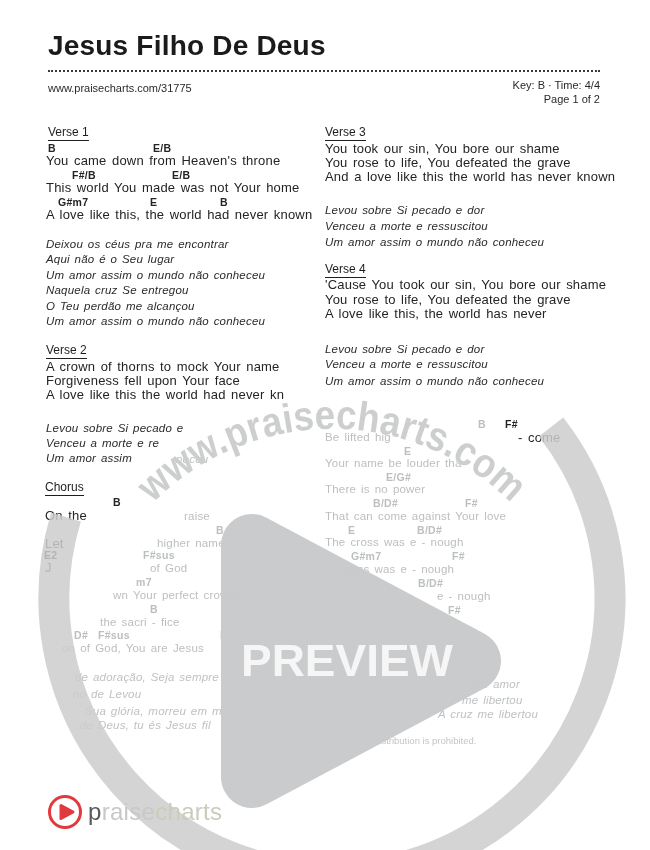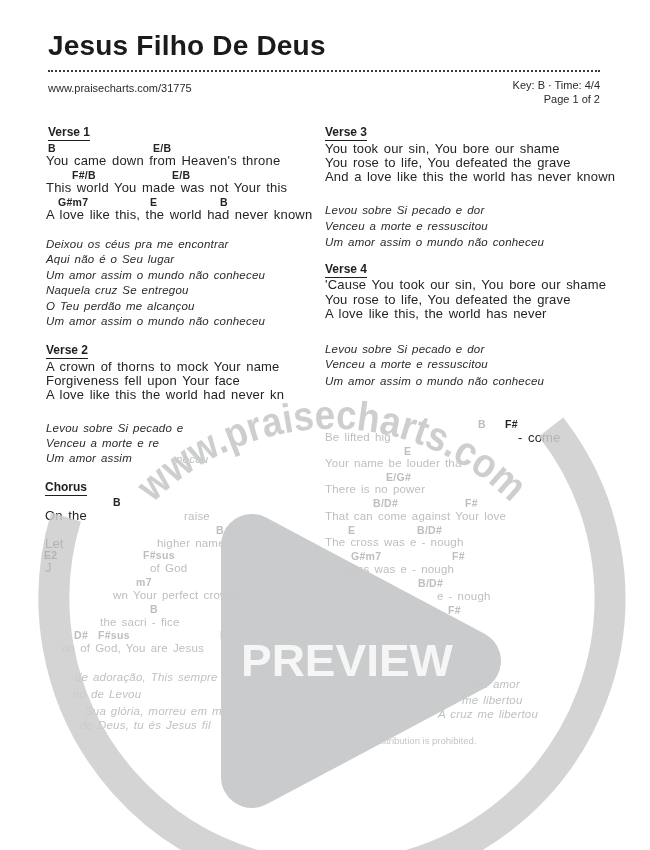--- a/index.html
+++ b/index.html
@@ -2,21 +2,21 @@
 <html><head>
 <meta charset="utf-8">
 <style>
   html,body{margin:0;padding:0;background:#888;}
   #page{
     position:relative;width:650px;height:850px;background:#ffffff;
     font-family:"Liberation Sans", sans-serif;overflow:hidden;margin:0 auto;
   }
   .frag{position:absolute;white-space:pre;line-height:1.05;}
   
-  .h  {font-size:12px;font-weight:bold;color:#1e1e1e;border-bottom:1.4px solid #1e1e1e;padding-bottom:1px;}
+  .h  {font-size:12px;font-weight:normal;color:#1e1e1e;border-bottom:1.4px solid #1e1e1e;padding-bottom:1px;}
   .c  {font-size:10.5px;font-weight:bold;color:#242424;letter-spacing:.3px;}
   .cf {font-size:10.5px;font-weight:bold;color:#bcbfbf;letter-spacing:.3px;}
   .l  {font-size:13px;color:#242424;letter-spacing:.2px;word-spacing:1.6px;}
   .lf {font-size:11.5px;color:#bcbfbf;letter-spacing:.2px;word-spacing:1.6px;}
   .i  {font-size:11.5px;font-style:italic;color:#2a2a2a;letter-spacing:.2px;word-spacing:1.4px;}
   .if {font-size:11.5px;font-style:italic;color:#bfc2c2;letter-spacing:.2px;word-spacing:1.4px;}
   .cp {font-size:9.5px;color:#c3c6c6;}
   #title{position:absolute;left:48px;top:30px;font-size:28px;font-weight:bold;color:#1b1b1b;letter-spacing:.2px;}
   #dotrule{position:absolute;left:48px;top:70px;width:552px;border-top:2px dotted #3a3a3a;}
   #url{position:absolute;left:48px;top:82px;font-size:11px;color:#2a2a2a;}
@@ -40,21 +40,21 @@
   <div id="keytime">Key: B · Time: 4/4</div>
   <div id="pageinfo">Page 1 of 2</div>
 
   <div id="content">
       <div class="frag h" style="left: 48px; top: 126px;">Verse 1</div>
       <div class="frag c" style="left: 48px; top: 143px;">B</div>
       <div class="frag c" style="left: 153px; top: 143px;">E/B</div>
       <div class="frag l" style="left: 46px; top: 154px;">You came down from Heaven's throne</div>
       <div class="frag c" style="left: 72px; top: 170px;">F#/B</div>
       <div class="frag c" style="left: 172px; top: 170px;">E/B</div>
-      <div class="frag l" style="left: 46px; top: 181px;">This world You made was not Your this</div>
+      <div class="frag l" style="left: 46px; top: 181px;">This world You made was not Your home</div>
       <div class="frag c" style="left: 58px; top: 197px;">G#m7</div>
       <div class="frag c" style="left: 150px; top: 197px;">E</div>
       <div class="frag c" style="left: 220px; top: 197px;">B</div>
       <div class="frag l" style="left: 46px; top: 208px;">A love like this, the world had never known</div>
       <div class="frag i" style="left: 46px; top: 238px;">Deixou os céus pra me encontrar</div>
       <div class="frag i" style="left: 46px; top: 253px;">Aqui não é o Seu lugar</div>
       <div class="frag i" style="left: 46px; top: 269px;">Um amor assim o mundo não conheceu</div>
       <div class="frag i" style="left: 46px; top: 284px;">Naquela cruz Se entregou</div>
       <div class="frag i" style="left: 46px; top: 300px;">O Teu perdão me alcançou</div>
       <div class="frag i" style="left: 46px; top: 315px;">Um amor assim o mundo não conheceu</div>
@@ -78,21 +78,21 @@
       <div class="frag l" style="left: 45px; top: 561px;">J</div>
       <div class="frag lf" style="left: 150px; top: 562px;">of God</div>
       <div class="frag cf" style="left: 136px; top: 577px;">m7</div>
       <div class="frag lf" style="left: 113px; top: 589px;">wn Your perfect crown</div>
       <div class="frag cf" style="left: 150px; top: 604px;">B</div>
       <div class="frag lf" style="left: 100px; top: 616px;">the sacri - fice</div>
       <div class="frag cf" style="left: 74px; top: 630px;">D#</div>
       <div class="frag cf" style="left: 98px; top: 630px;">F#sus</div>
       <div class="frag cf" style="left: 220px; top: 630px;">E</div>
       <div class="frag lf" style="left: 62px; top: 642px;">on of God, You are Jesus</div>
-      <div class="frag if" style="left: 75px; top: 671px;">de adoração, This sempre</div>
+      <div class="frag if" style="left: 75px; top: 671px;">de adoração, Seja sempre</div>
       <div class="frag if" style="left: 73px; top: 688px;">no de Levou</div>
       <div class="frag if" style="left: 85px; top: 705px;">Sua glória, morreu em me</div>
       <div class="frag if" style="left: 80px; top: 719px;">de Deus, tu és Jesus fil</div>
       <div class="frag h" style="left: 325px; top: 126px;">Verse 3</div>
       <div class="frag l" style="left: 325px; top: 142px;">You took our sin, You bore our shame</div>
       <div class="frag l" style="left: 325px; top: 156px;">You rose to life, You defeated the grave</div>
       <div class="frag l" style="left: 325px; top: 170px;">And a love like this the world has never known</div>
       <div class="frag i" style="left: 325px; top: 204px;">Levou sobre Si pecado e dor</div>
       <div class="frag i" style="left: 325px; top: 220px;">Venceu a morte e ressuscitou</div>
       <div class="frag i" style="left: 325px; top: 236px;">Um amor assim o mundo não conheceu</div>
@@ -138,14 +138,21 @@
     </defs>
     <text font-size="41" font-weight="bold" fill="#cbcccc" opacity="0.95" font-family="Liberation Sans, sans-serif">
       <textPath href="#wmpath" startOffset="50%" text-anchor="middle" textLength="398" lengthAdjust="spacingAndGlyphs">www.praisecharts.com</textPath>
     </text>
 
     <path d="M 252 545 L 470 661 L 252 777 Z" fill="#c9cacb" stroke="#c9cacb" stroke-width="62" stroke-linejoin="round" opacity="0.97"></path>
 
     <text x="347" y="676" text-anchor="middle" font-size="45" font-weight="bold" fill="#f6f6f6" font-family="Liberation Sans, sans-serif" textLength="212" lengthAdjust="spacingAndGlyphs">PREVIEW</text>
   </svg>
 
+  <div id="logo">
+    <svg width="38" height="38" viewBox="0 0 38 38">
+      <circle cx="19" cy="19" r="15.5" fill="#ffffff" stroke="#e23a3c" stroke-width="3"></circle>
+      <path d="M 15 12.5 L 27 19 L 15 25.5 Z" fill="#e23a3c" stroke="#e23a3c" stroke-width="3" stroke-linejoin="round"></path>
+    </svg>
+    <div id="logotext"><span class="lp">p</span><span class="lraise">raise</span><span class="lcharts">charts</span></div>
+  </div>
 
 </div>
 
 </body></html>

